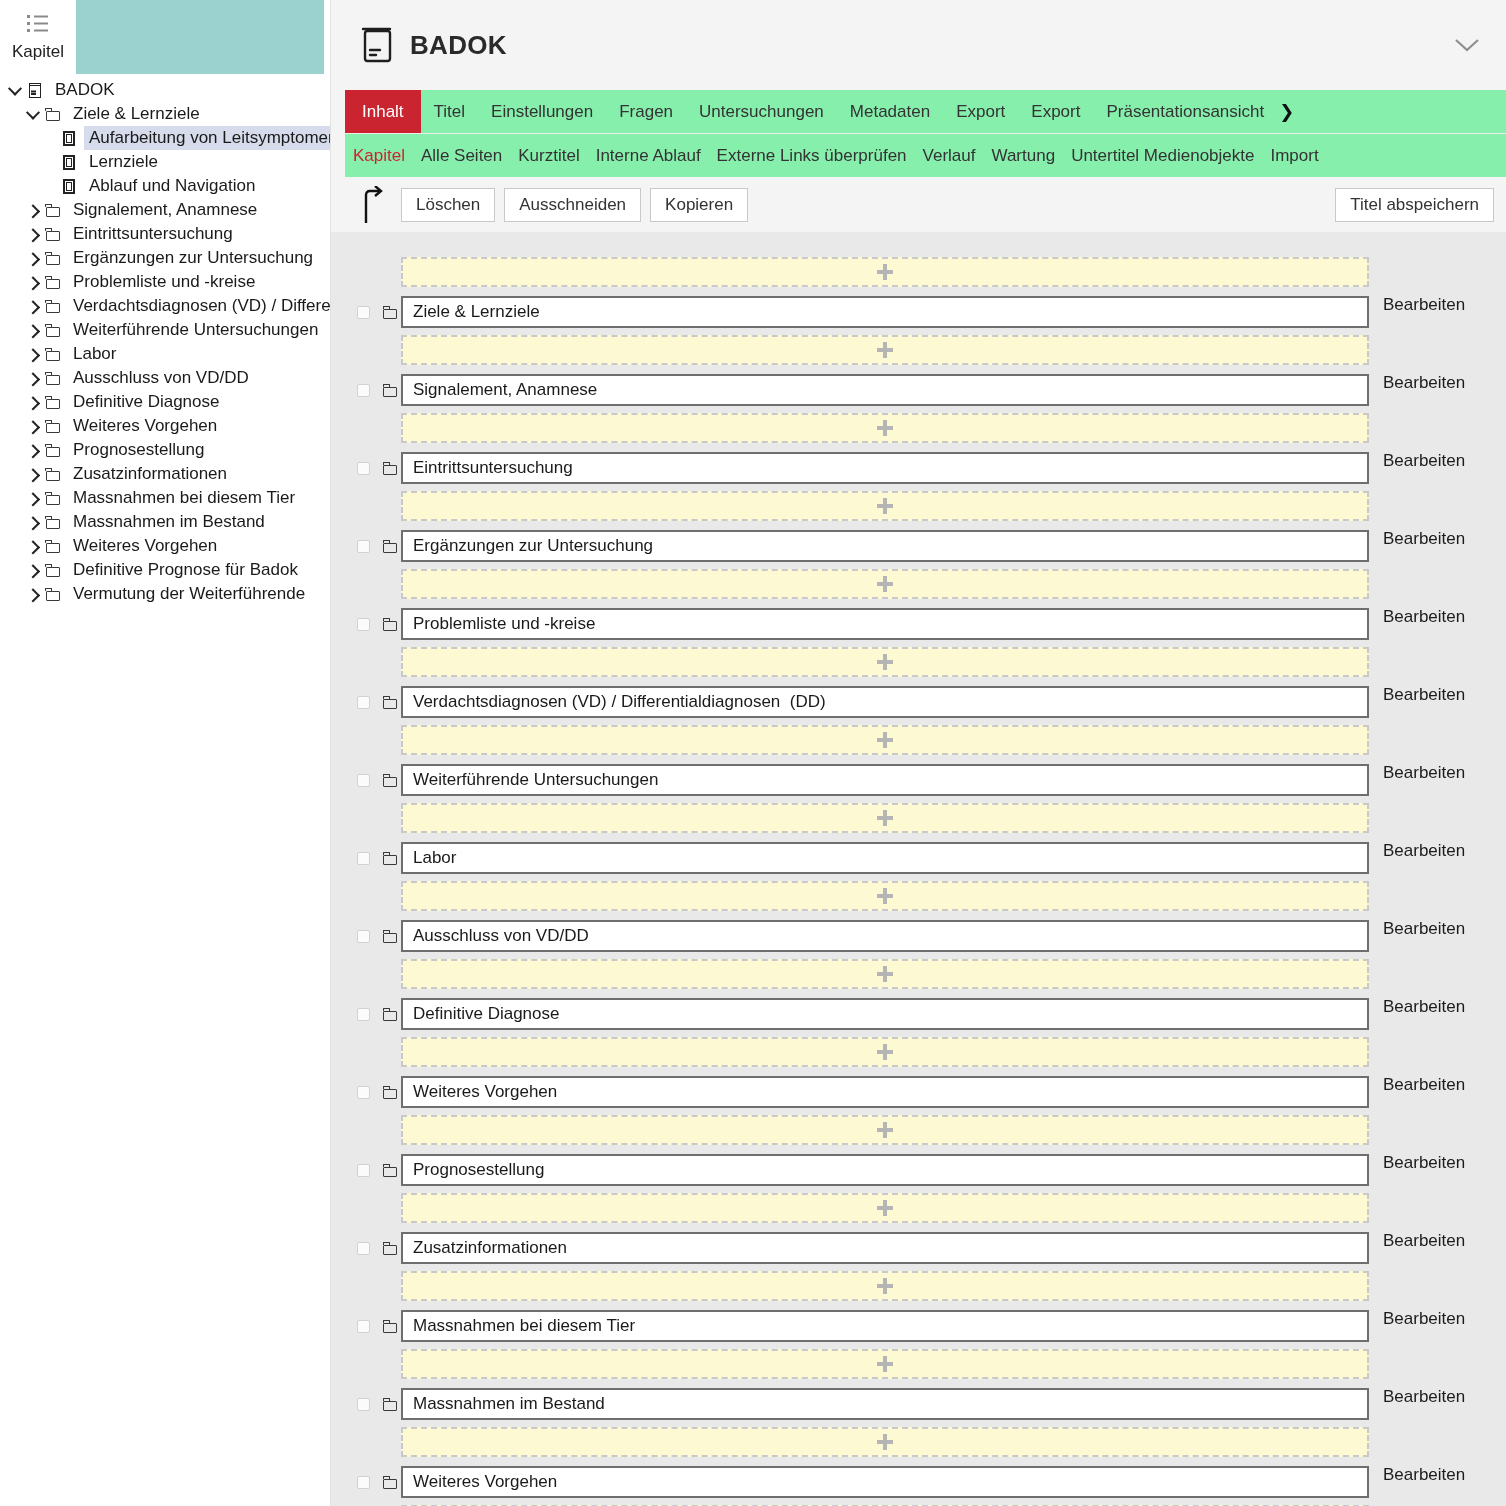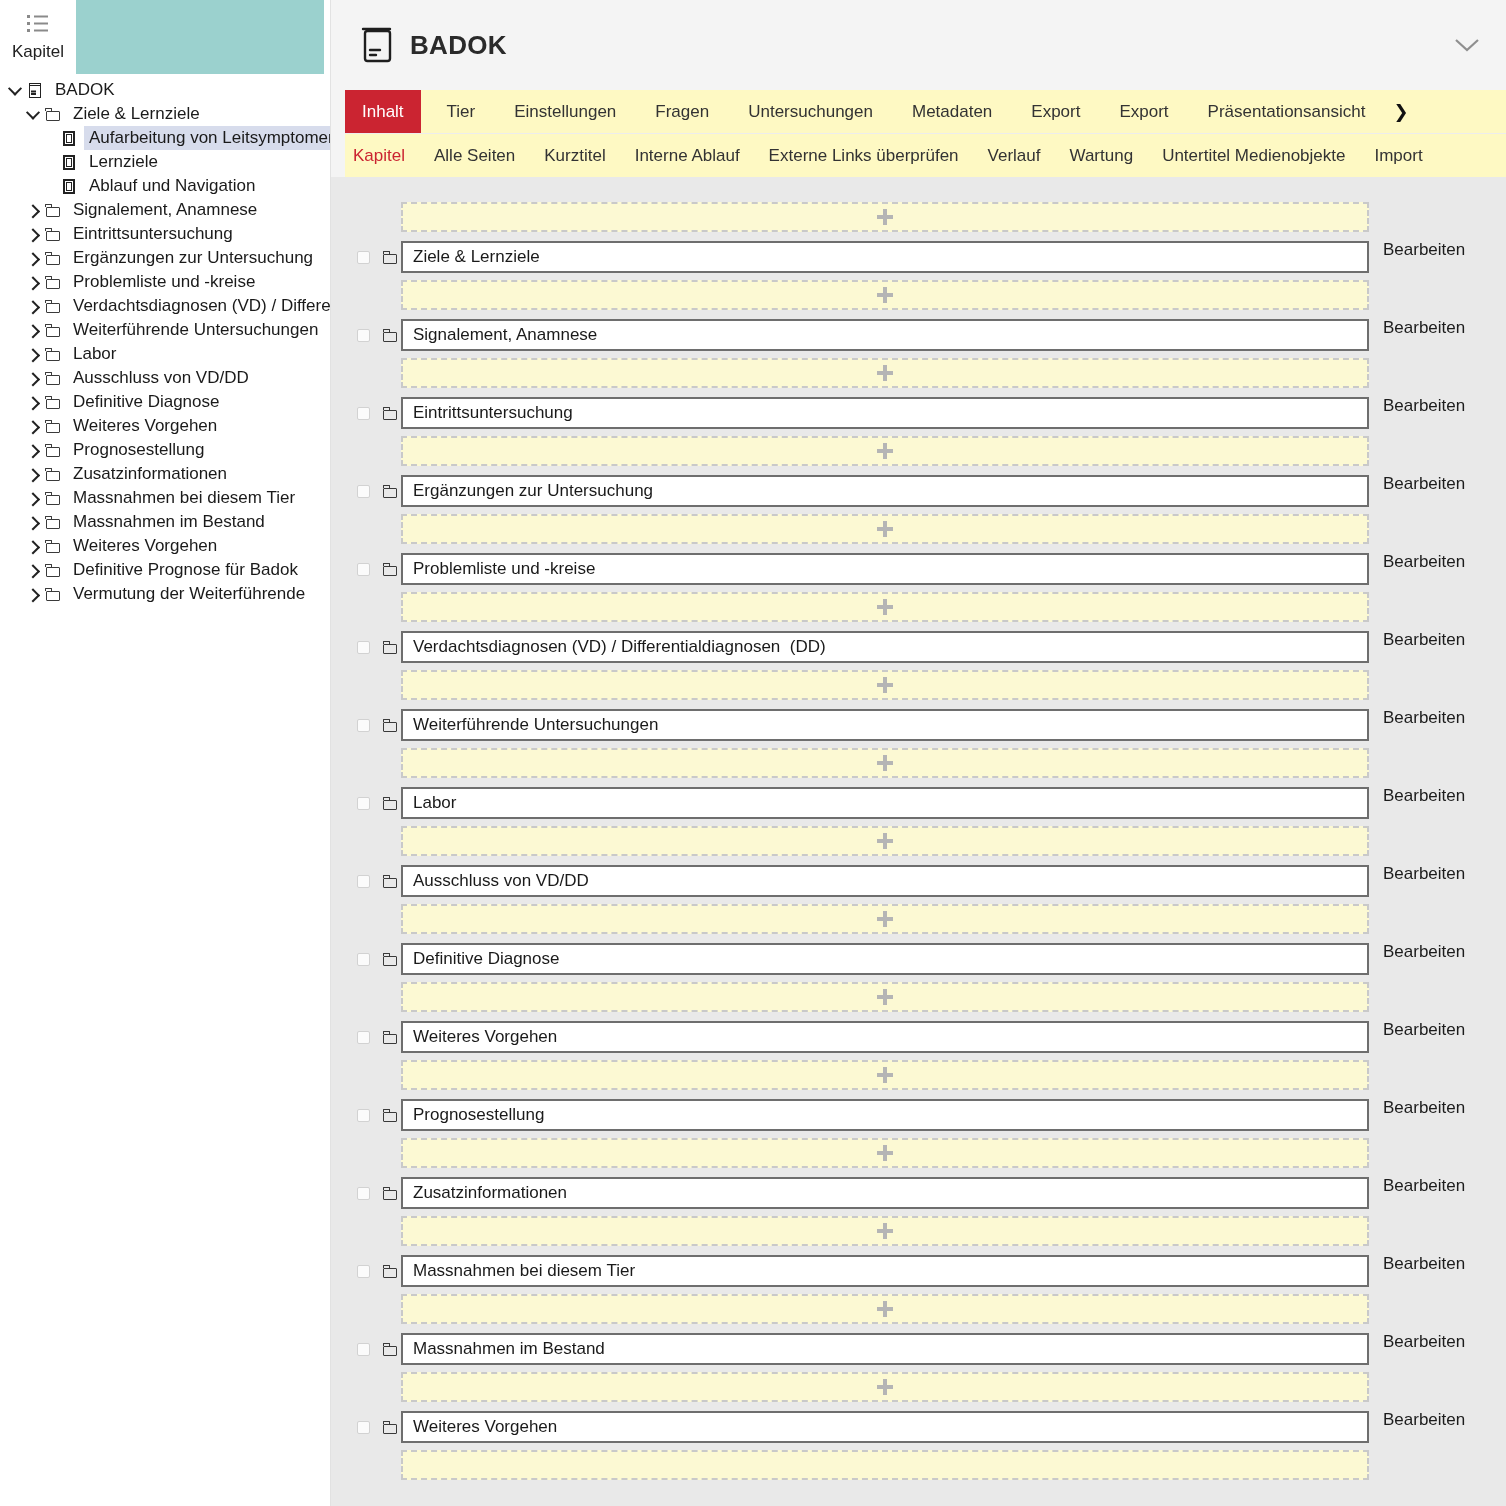--- a/index.html
+++ b/index.html
@@ -32,21 +32,21 @@
   .tlabel{padding:2px 5px;}
   .tree-item.selected .tlabel{background:#d7dcec;flex:1;}
 
   
   .main{flex:1;min-width:0;display:flex;flex-direction:column;background:#f4f4f4;border-left:1px solid #e2e2e2;}
   .main-header{height:90px;flex:none;display:flex;align-items:center;padding:0 26px 0 28px;}
   .book-big{margin-right:15px;}
   .main-title{font-size:26px;font-weight:600;color:#2a2a2a;letter-spacing:.3px;}
   .header-caret{margin-left:auto;cursor:pointer;}
 
-  .tabrow{background:#fef9c3;margin-left:14px;height:43px;flex:none;display:flex;align-items:center;font-size:17px;color:#333;gap:13px;}
+  .tabrow{background:#86efac;margin-left:14px;height:43px;flex:none;display:flex;align-items:center;font-size:17px;color:#333;}
   .tabrow1{border-bottom:1px solid #ededed;}
   .tab{height:43px;display:flex;align-items:center;padding:0 13px;cursor:pointer;}
   .tabrow2 .tab{padding:0 8px;}
   .tabrow2 .tab:first-child{padding-left:8px;margin-left:0;}
   .tab.active-block{background:#cb2431;color:#fff;padding:0 17px;}
   .tab.active-text{color:#cb2431;}
   .tab-arrow{font-weight:700;color:#111;font-size:18px;padding-left:2px;}
 
   .toolbar{height:55px;flex:none;display:flex;align-items:center;padding:0 12px 0 30px;}
   .flag-icon{margin-right:14px;display:flex;align-items:flex-end;}
@@ -292,21 +292,21 @@
           </g>
         </svg>
       <span class="main-title">BADOK</span>
       <svg class="header-caret" width="26" height="14" viewBox="0 0 26 14">
           <polyline points="2,2 13,12 24,2" fill="none" stroke="#8f8f8f" stroke-width="2.2"></polyline>
         </svg>
     </div>
 
     <div class="tabrow tabrow1">
       <span class="tab active-block">Inhalt</span>
-      <span class="tab">Tier</span>
+      <span class="tab">Titel</span>
       <span class="tab">Einstellungen</span>
       <span class="tab">Fragen</span>
       <span class="tab">Untersuchungen</span>
       <span class="tab">Metadaten</span>
       <span class="tab">Export</span>
       <span class="tab">Export</span>
       <span class="tab">Präsentationsansicht</span>
       <span class="tab-arrow">❯</span>
     </div>
 
@@ -315,20 +315,32 @@
       <span class="tab">Alle Seiten</span>
       <span class="tab">Kurztitel</span>
       <span class="tab">Interne Ablauf</span>
       <span class="tab">Externe Links überprüfen</span>
       <span class="tab">Verlauf</span>
       <span class="tab">Wartung</span>
       <span class="tab">Untertitel Medienobjekte</span>
       <span class="tab">Import</span>
     </div>
 
+    <div class="toolbar">
+      <svg class="flag-icon" width="26" height="38" viewBox="0 0 26 38">
+          <g fill="none" stroke="#111" stroke-width="2.4">
+            <path d="M5,37 L5,9 Q5,5 9,5 L19,5"></path>
+            <polyline points="14,0 20,5 14,10" fill="none"></polyline>
+          </g>
+        </svg>
+      <button class="btn">Löschen</button>
+      <button class="btn">Ausschneiden</button>
+      <button class="btn">Kopieren</button>
+      <button class="btn save-btn">Titel abspeichern</button>
+    </div>
 
     <div class="content">
 
       <div class="insert-bar">
           <span class="plus"></span>
         </div>
       <div class="chapter-row">
         <input type="checkbox" class="row-check" style="">
         <span class="row-folder folder-ic"></span>
         <input class="title-input" value="Ziele &amp; Lernziele" style="">

